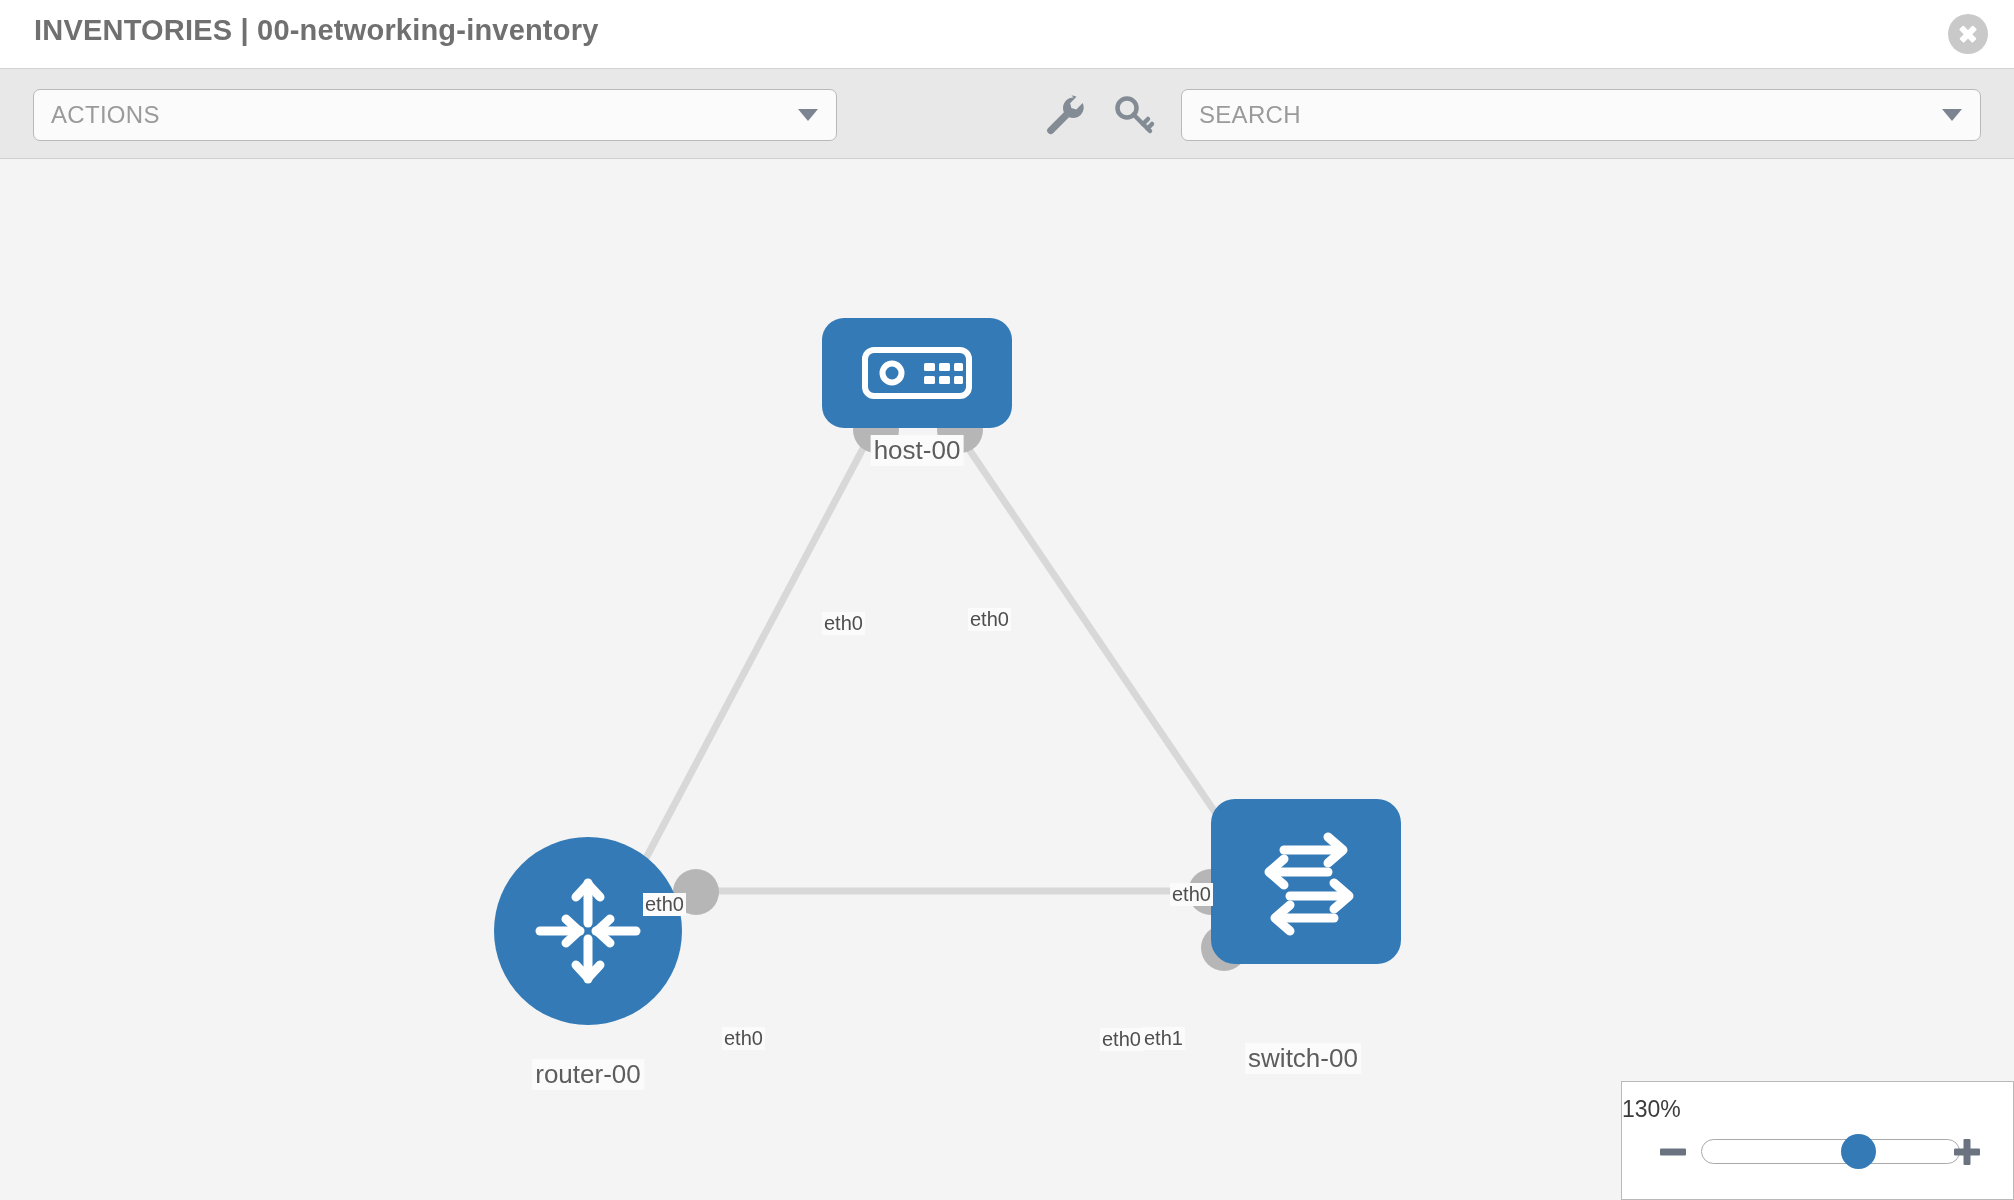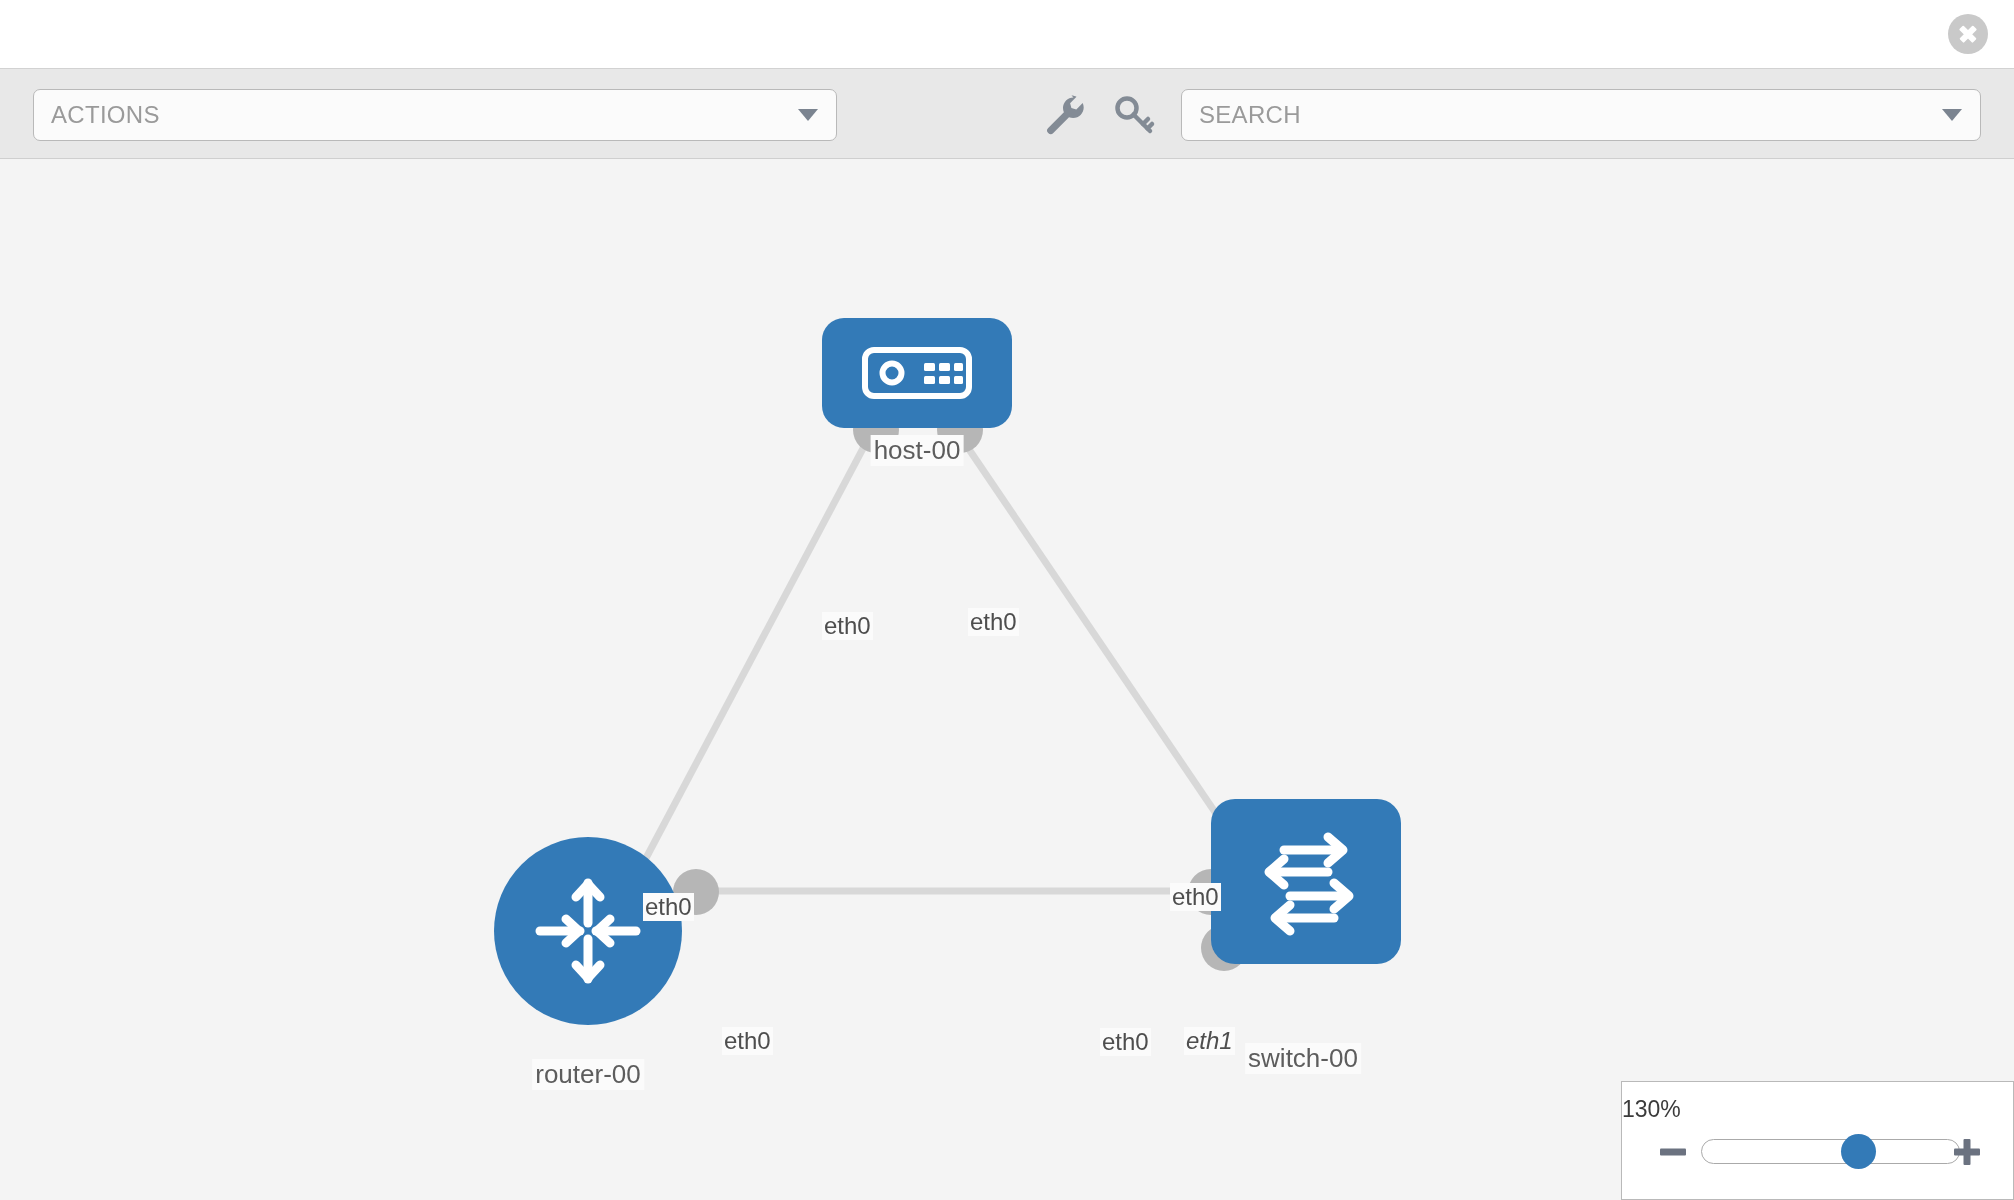--- a/index.html
+++ b/index.html
@@ -77,21 +77,21 @@
     display: flex; align-items: center; justify-content: center;
   }
   .node-label {
     position: absolute; white-space: nowrap;
     font-size: 26px; color: #5d5d5d;
     background: #fbfbfb; padding: 0 3px;
     transform: translateX(-50%);
   }
   .port-label {
     position: absolute; white-space: nowrap;
-    font-size: 24px; color: #4e4e4e;
+    font-size: 20px; color: #4e4e4e;
     background: #fbfbfb; padding: 0 2px;
   }
   .nub {
     position: absolute; width: 46px; height: 46px;
     border-radius: 50%; background: #b6b6b6;
   }
 
   
   #node-host .node-shape {
     left: 0; top: 0; width: 190px; height: 110px; border-radius: 22px;
@@ -141,20 +141,21 @@
     width: 35px; height: 35px; border-radius: 50%;
     background: #337ab7; cursor: pointer;
   }
 </style>
 </head>
 <body>
 
 <div id="app">
 
   <div class="header">
+    <div class="header-title">INVENTORIES | 00-networking-inventory</div>
     <div class="close-btn"></div>
   </div>
 
   <div class="toolbar">
 
     <div class="dropdown" id="actions-dd">
       <span class="dd-label">ACTIONS</span>
       <span class="caret"></span>
     </div>
 
@@ -249,21 +250,21 @@
       </div>
     </div>
     <div class="node-label" style="left:1303px; top:884px;">switch-00</div>
 
     <div class="port-label" style="left:822px; top:453px;">eth0</div>
     <div class="port-label" style="left:968px; top:449px;">eth0</div>
     <div class="port-label" style="left:643px; top:734px;">eth0</div>
     <div class="port-label" style="left:1170px; top:724px;">eth0</div>
     <div class="port-label" style="left:722px; top:868px;">eth0</div>
     <div class="port-label" style="left:1100px; top:869px;">eth0</div>
-    <div class="port-label" style="left:1184px; top:868px;font-style:italic;">eth1</div>
+    <div class="port-label" style="left:1142px; top:868px;">eth1</div>
 
   </div>
 
   <div class="zoom-panel">
     <div class="zoom-value">130%</div>
     <div class="zoom-minus"></div>
     <div class="zoom-track"></div>
     <div class="zoom-thumb"></div>
     <div class="zoom-plus"></div>
   </div>

